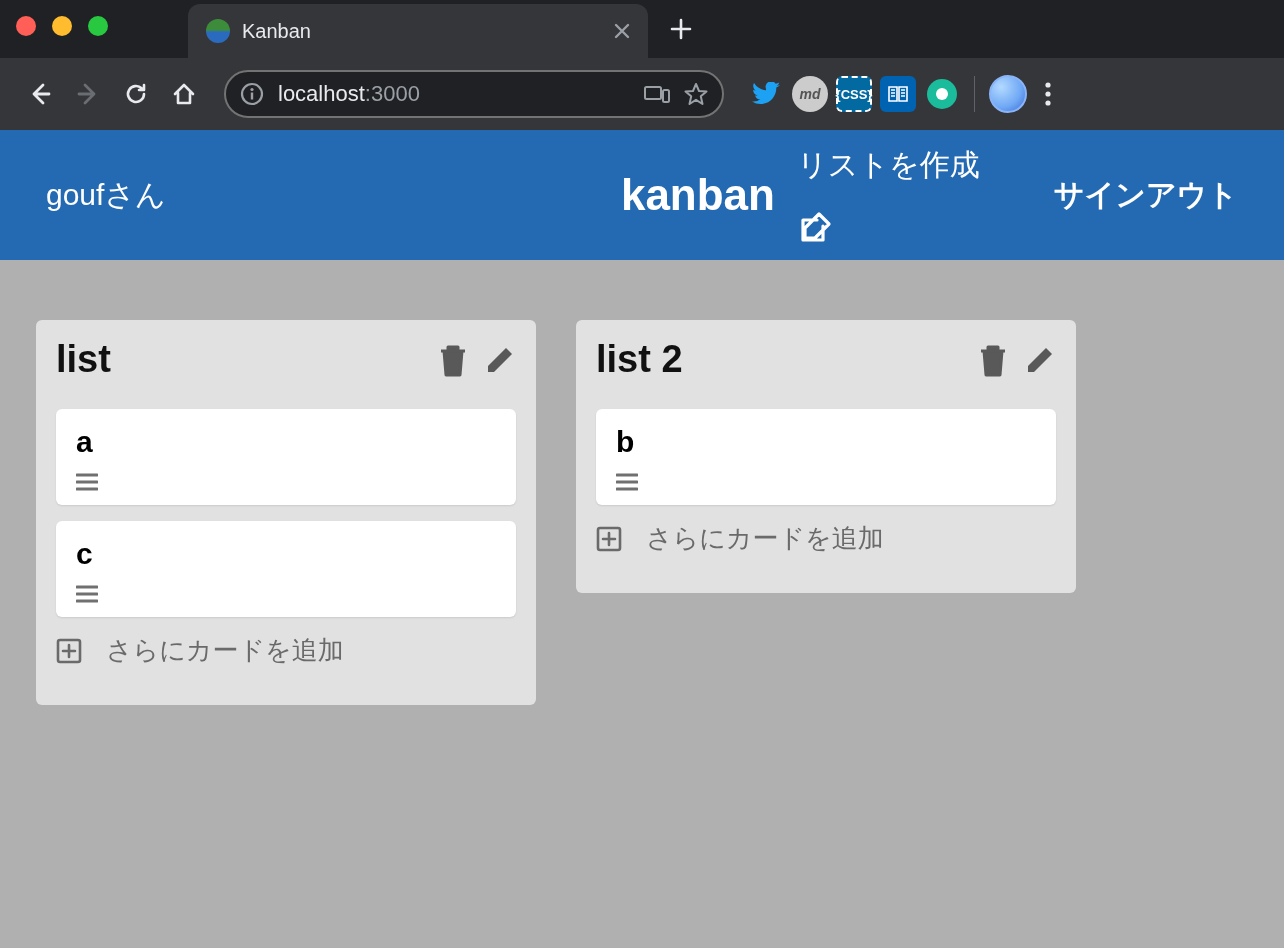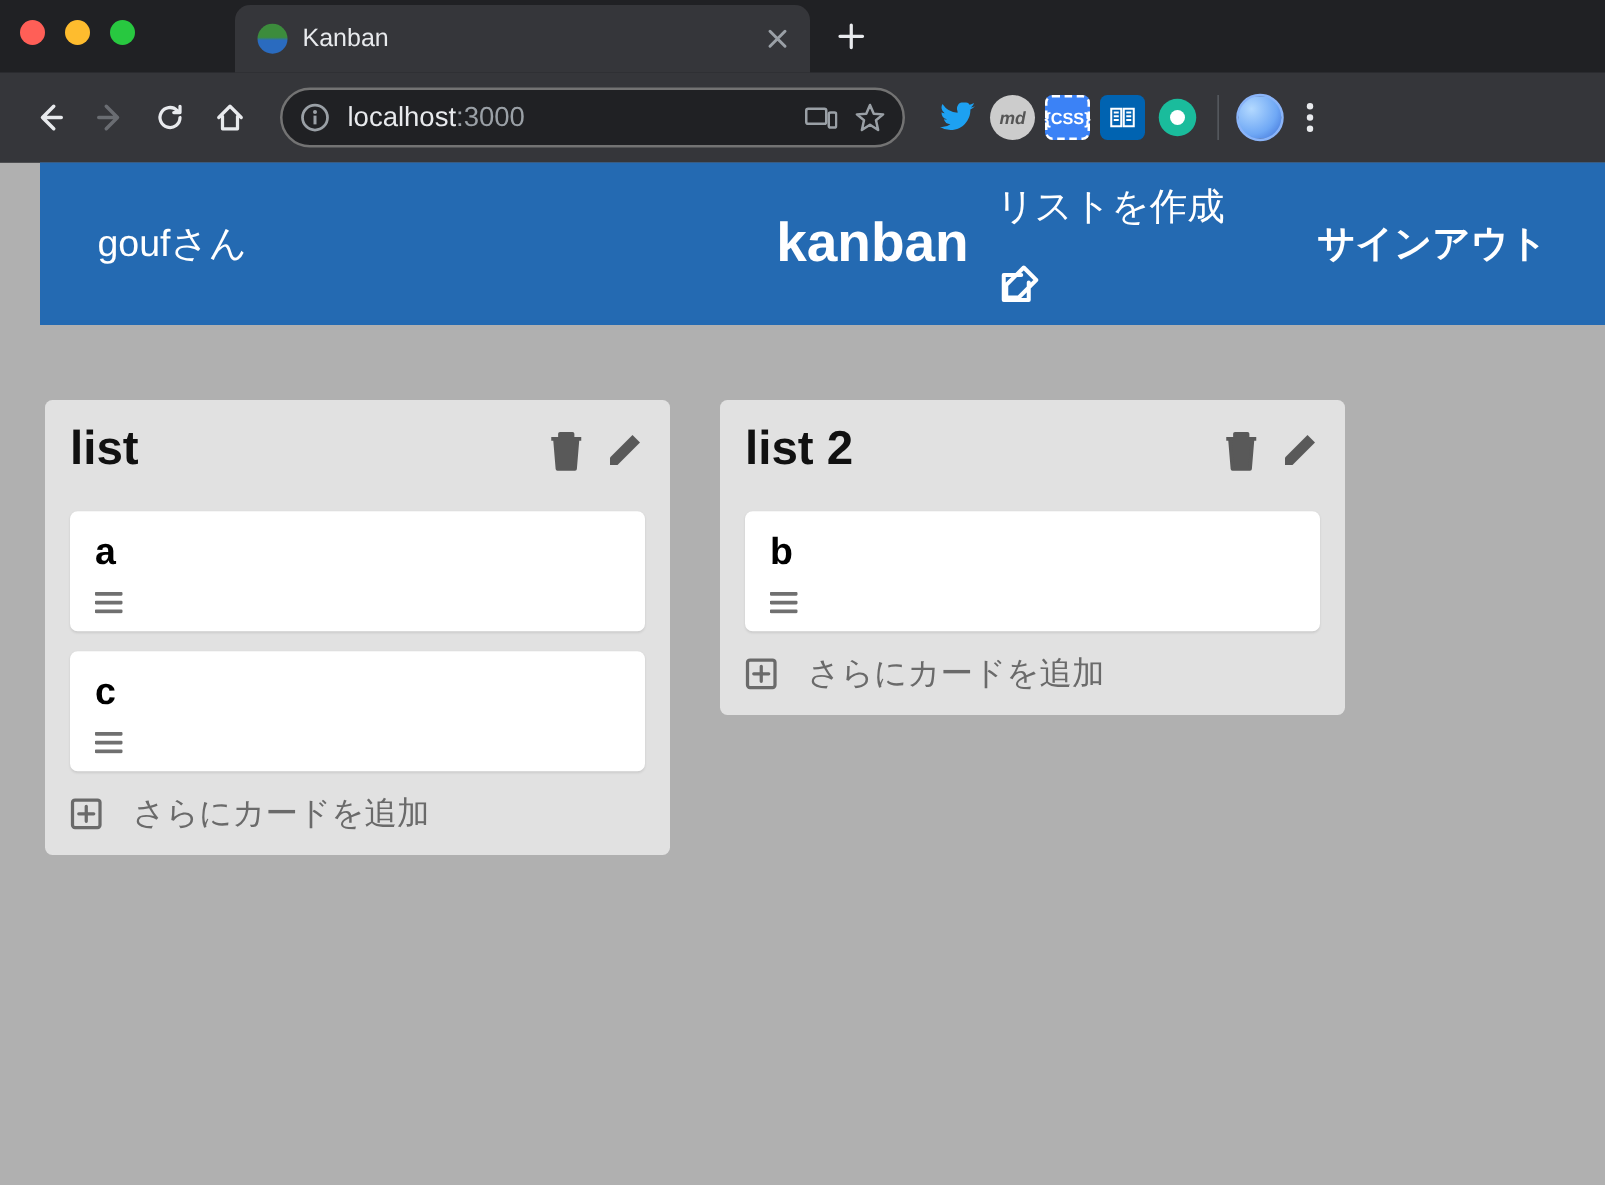--- a/index.html
+++ b/index.html
@@ -83,40 +83,39 @@
   .addr-spacer { flex: 1; }
   .addr-icon { color: #9aa0a6; cursor: pointer; }
   .ext-row { display: flex; align-items: center; gap: 8px; margin-left: 20px; text-align: center; }
   .ext-icon {
     width: 36px; height: 36px; border-radius: 6px;
     display: flex; align-items: center; justify-content: center;
     font-size: 18px; font-weight: bold; cursor: pointer;
   }
   .ext-twitter { color: #1da1f2; font-size: 26px; }
   .ext-md { background: #ccc; color: #555; font-style: italic; border-radius: 50%; font-size: 14px; }
-  .ext-css { background: #3b82f6; color: #fff; border: 2px dashed #fff; font-size: 13px; }
+  .ext-css { background: #0369a1; color: #fff; border: 2px dashed #fff; font-size: 13px; }
   .ext-book { background: #0063b1; color: #fff; }
   .ext-eye { background: #1abc9c; border-radius: 50%; position: relative; width: 30px; height: 30px;}
   .ext-eye::after { content:""; position:absolute; width:12px; height:12px; background:#fff; border-radius:50%; top:9px; left:9px;}
   .ext-sep { width: 1px; height: 36px; background: #5f6368; margin: 0 6px; }
   .avatar {
     width: 38px; height: 38px; border-radius: 50%; cursor: pointer;
     background: radial-gradient(circle at 30% 30%, #b3d9ff, #6fa8f5 60%, #3a6bd4);
     border: 2px solid #8ab4f8;
   }
   .menu-dots { color: #e8eaed; font-size: 24px; cursor:pointer; margin-left:10px; width: 36px; text-align:center;}
   
   .app-header {
     background: #246ab2;
     color: #fff;
     height: 130px;
     display: flex;
     align-items: center;
     padding: 0 46px;
-    margin-left: 32px;
   }
   .user-name { font-size: 30px; }
   .header-center {
     margin-left: auto;
     display: flex;
     align-items: center;
     gap: 22px;
   }
   .brand { font-size: 44px; font-weight: 800; }
   .create-list { font-size: 30px; display: flex; align-items: flex-start; gap: 24px; cursor: pointer; flex-direction: column; }
@@ -125,21 +124,21 @@
   .board {
     padding: 60px 36px;
     display: flex;
     gap: 40px;
     align-items: flex-start;
   }
   .list {
     background: #e1e1e1;
     border-radius: 6px;
     width: 500px;
-    padding: 18px 20px 16px 20px;
+    padding: 18px 20px 37px 20px;
   }
   .list-header {
     display: flex;
     align-items: center;
     margin-bottom: 28px;
   }
   .list-title { font-size: 38px; font-weight: 700; flex: 1; color: #111; }
   .list-action { color: #595959; cursor: pointer; margin-left: 16px; }
   .card {
     background: #fff;

